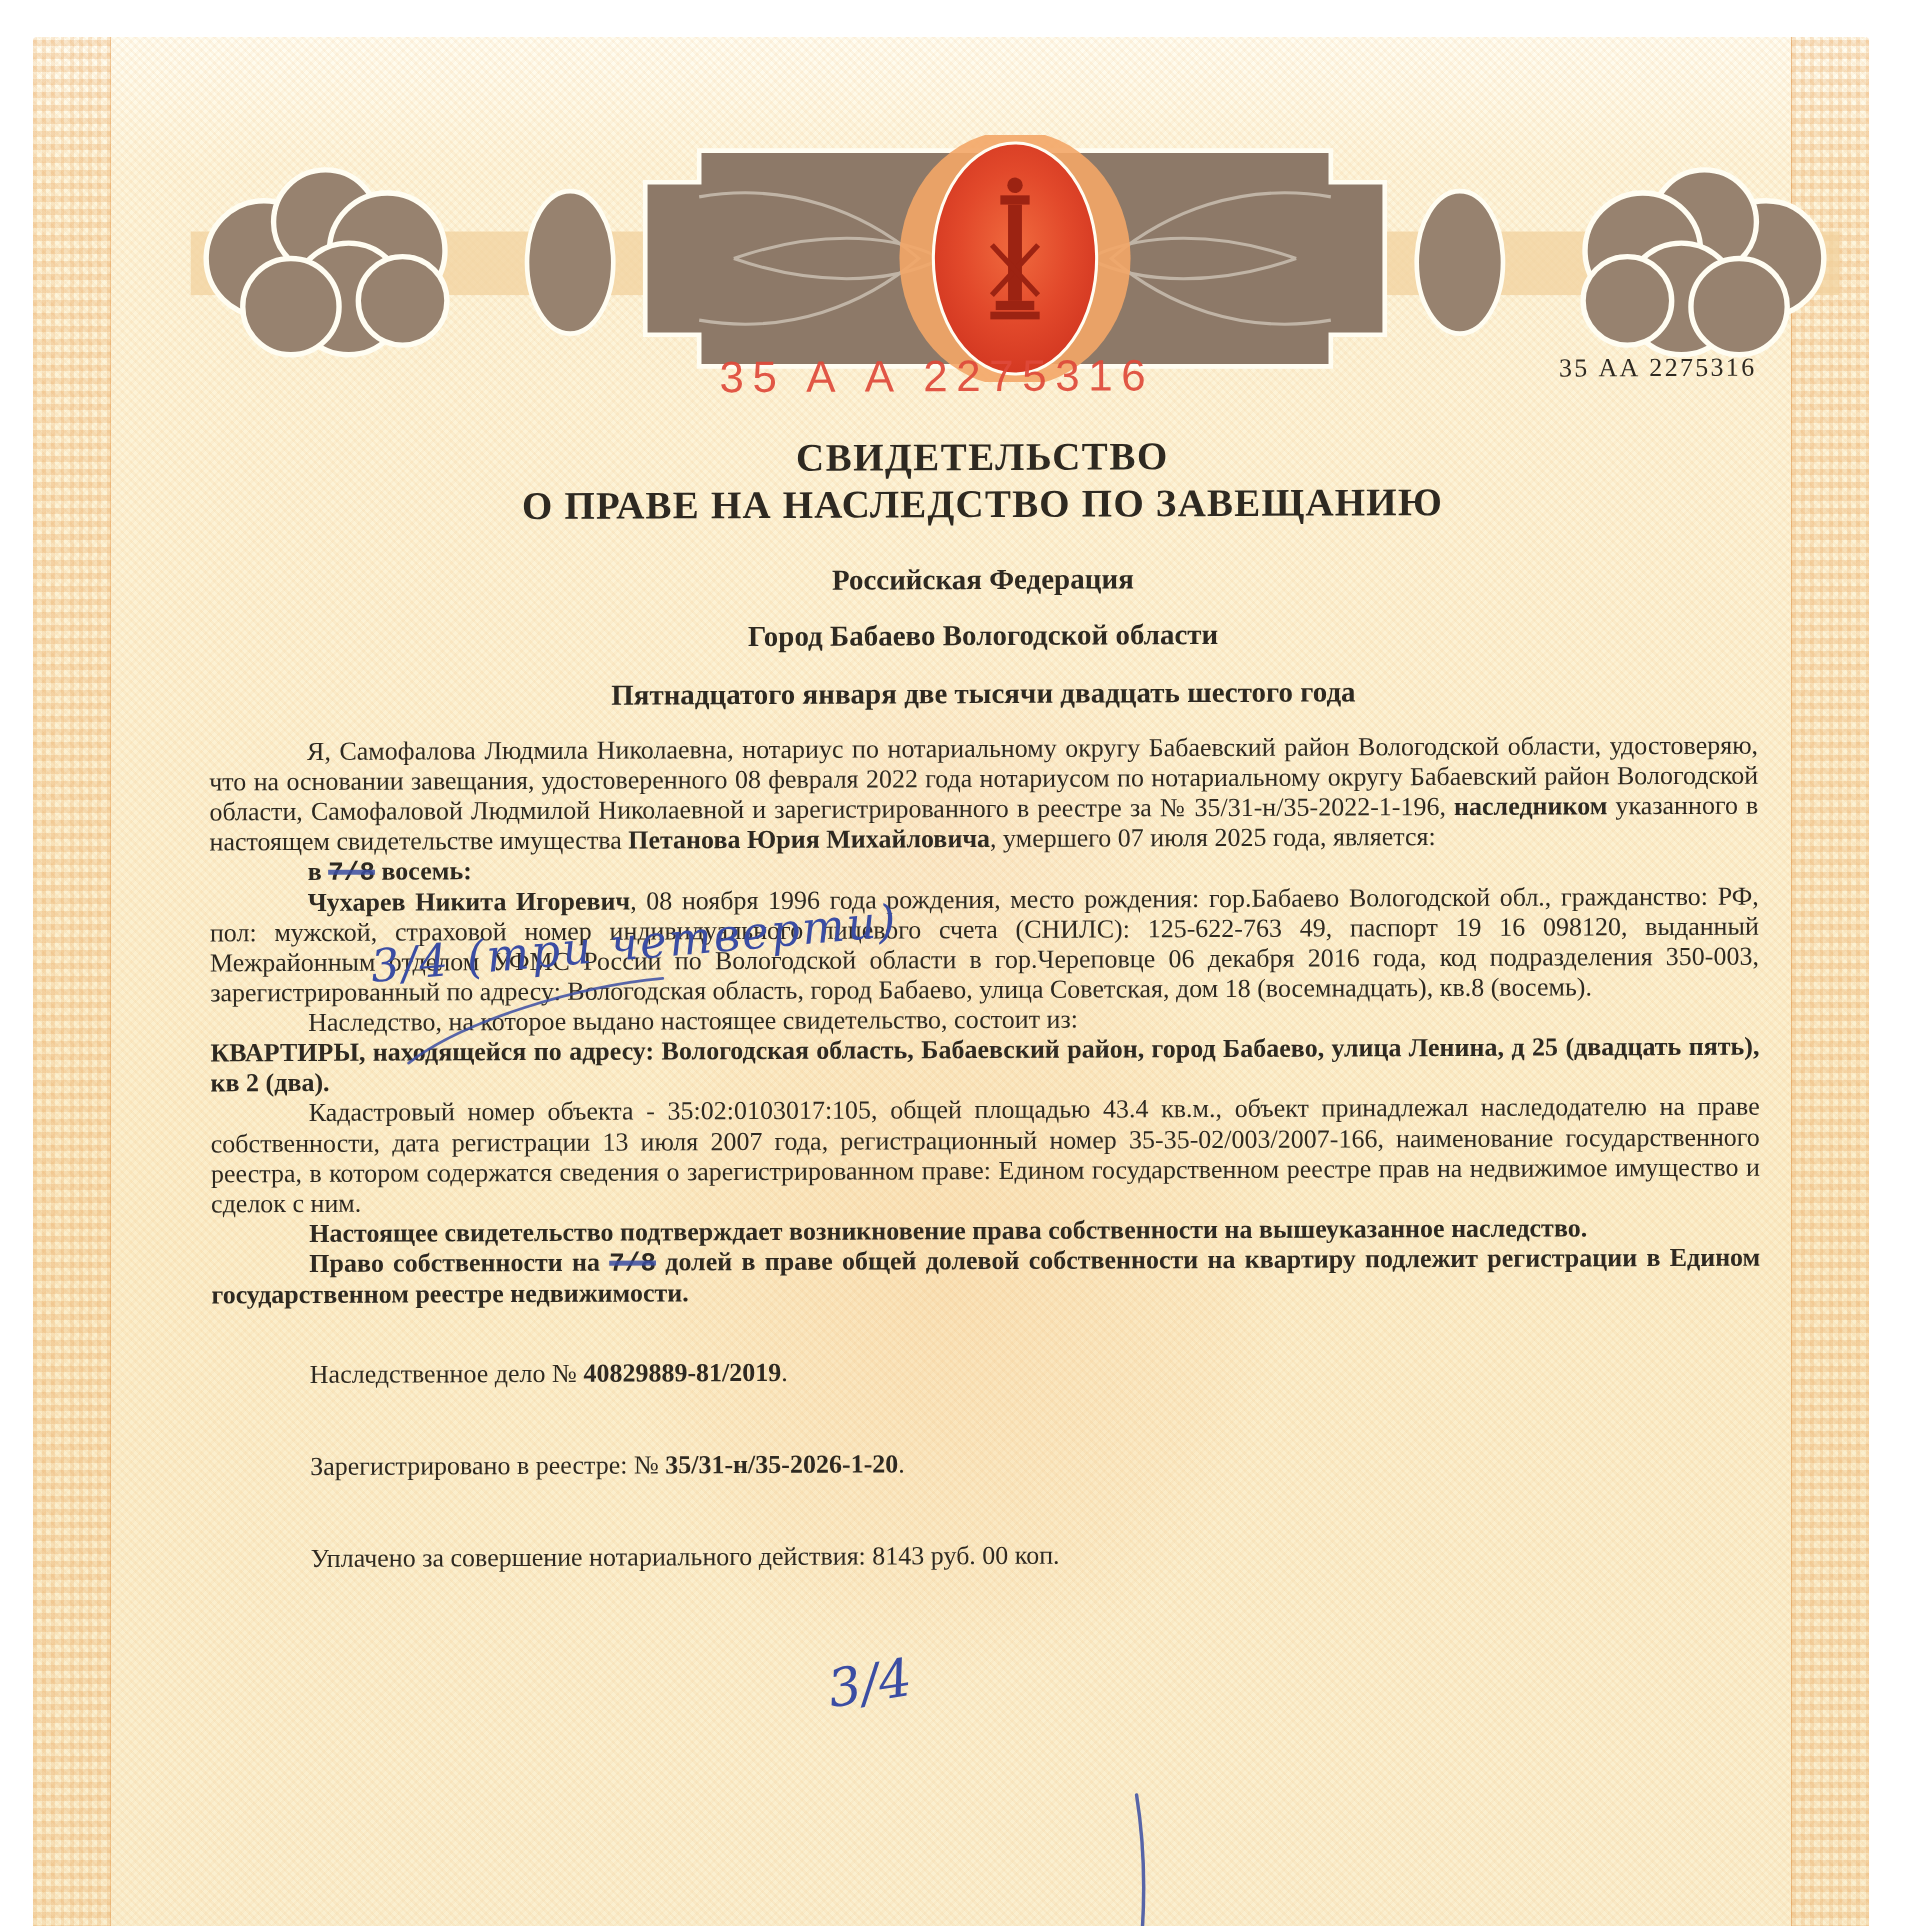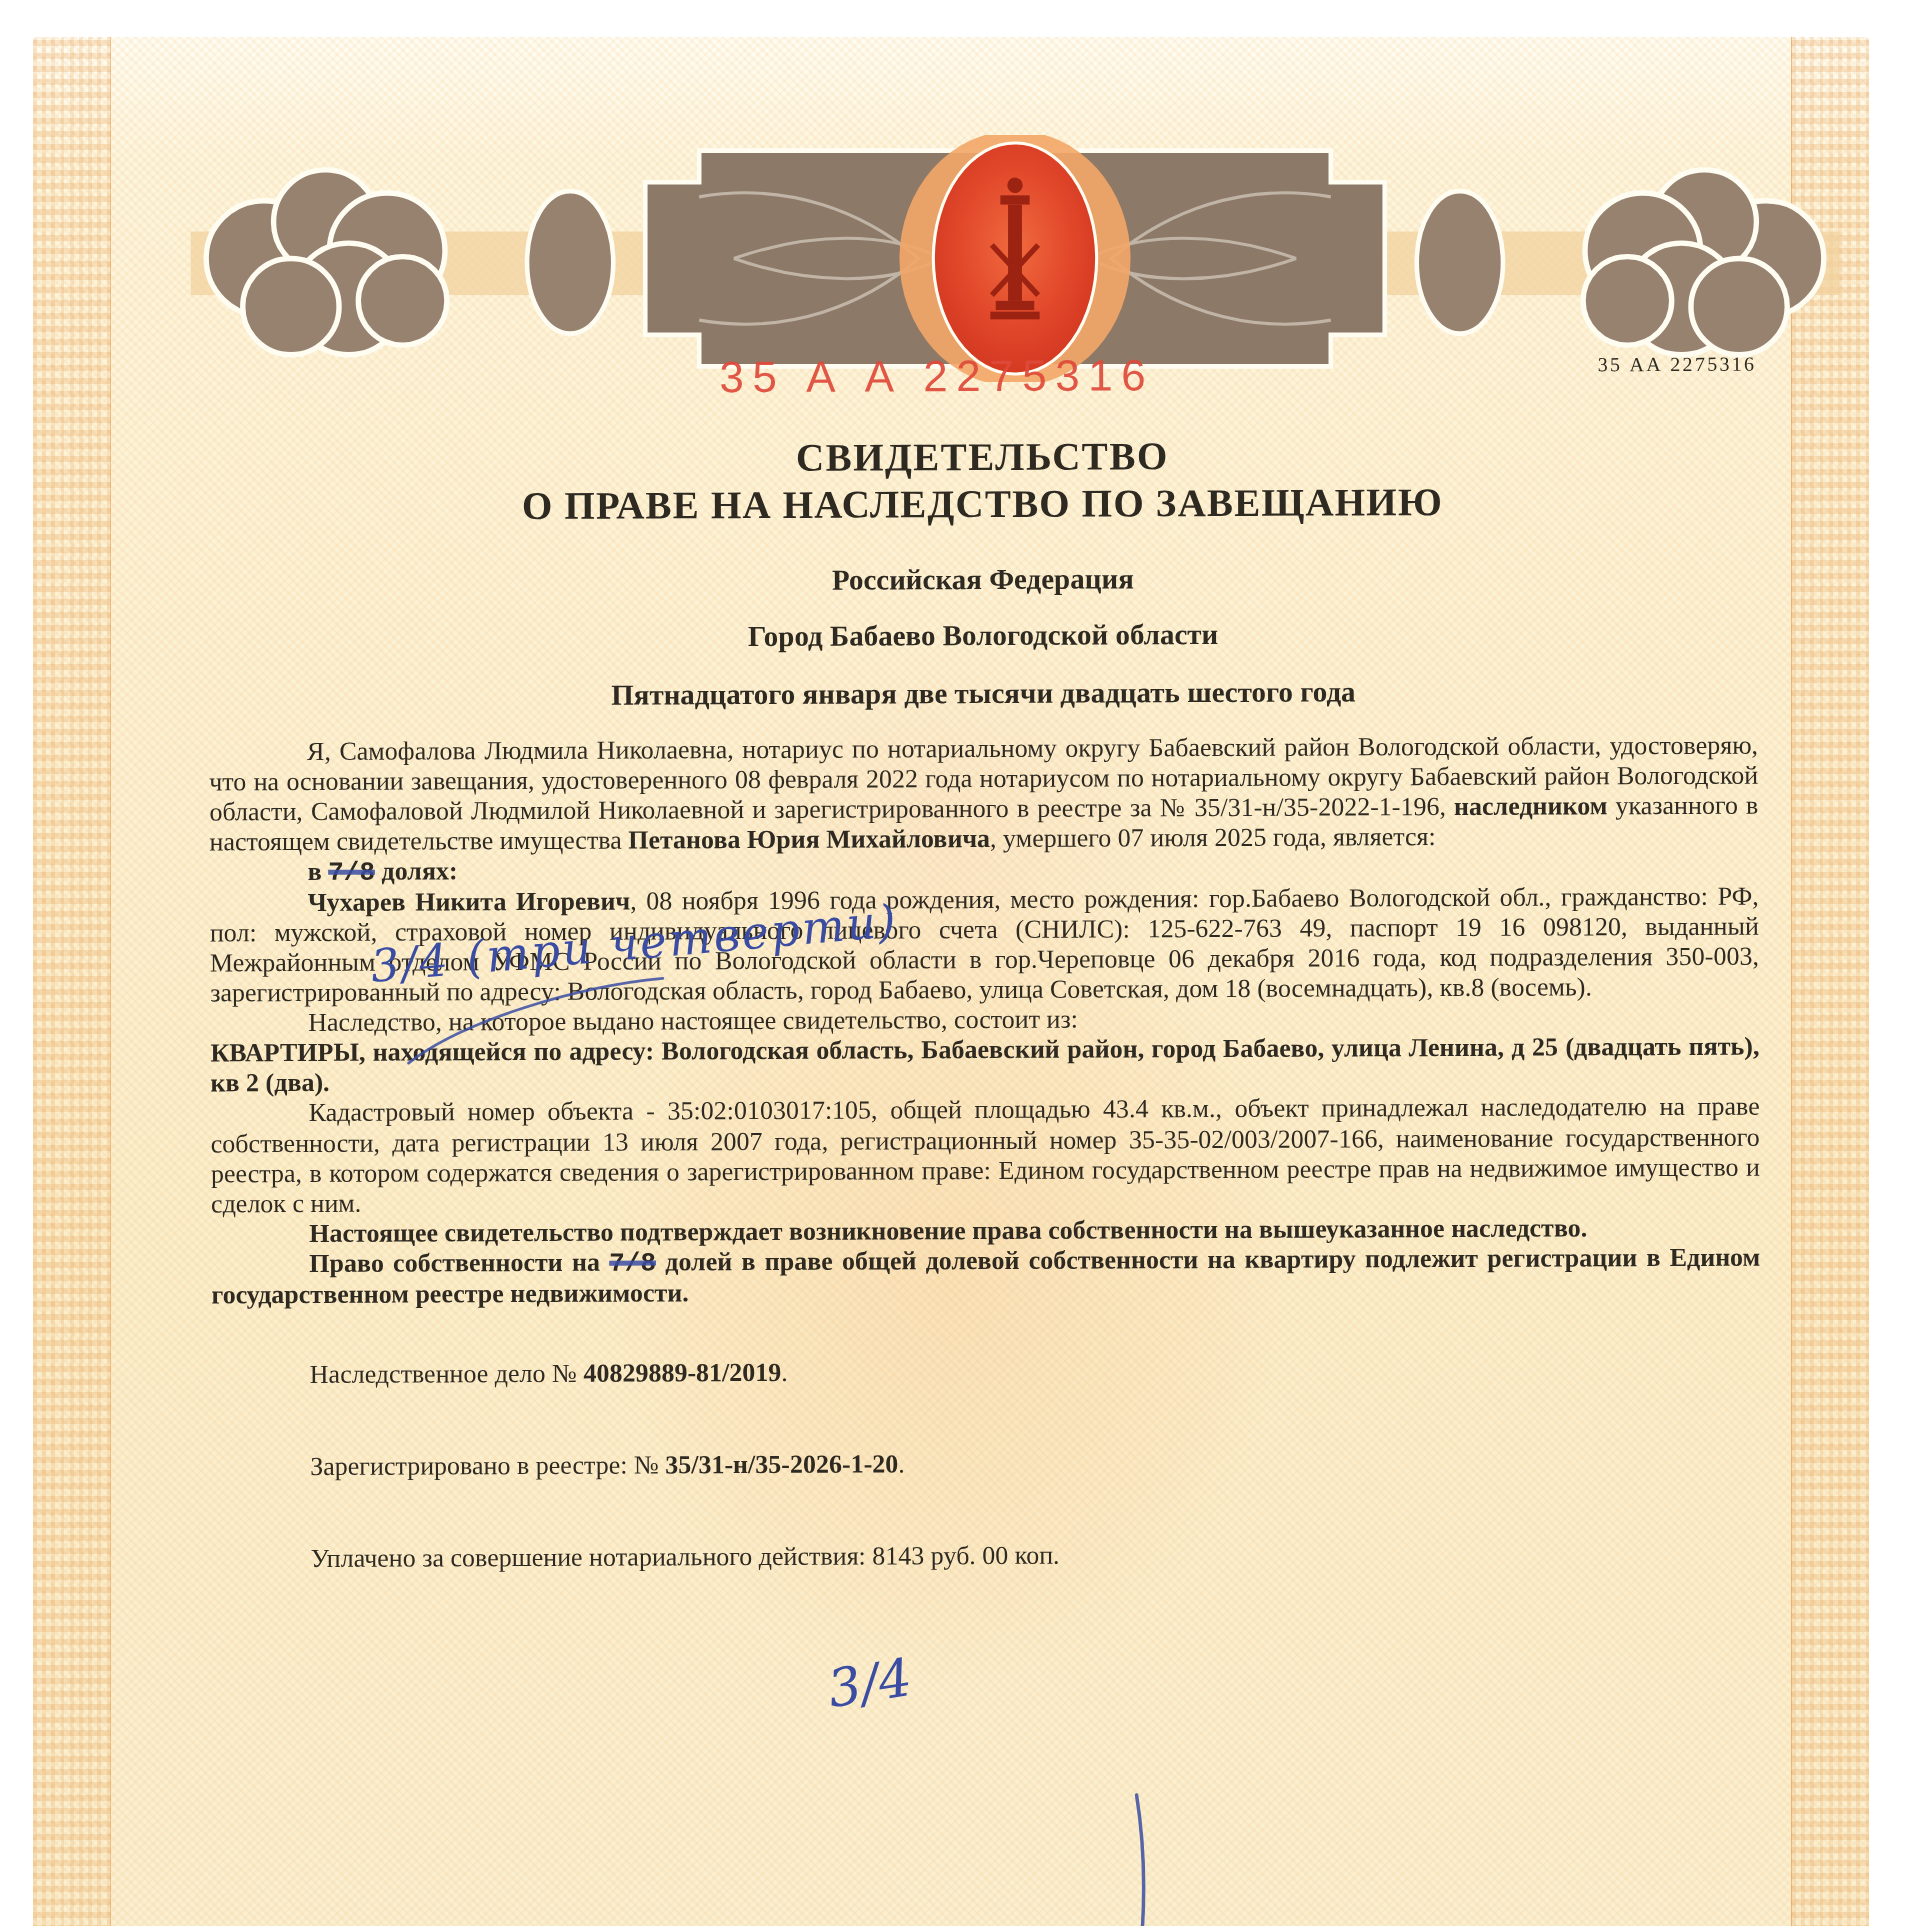--- a/index.html
+++ b/index.html
@@ -15,21 +15,21 @@
   .band{position:absolute;top:0;bottom:0;width:77px;pointer-events:none;
       background:repeating-linear-gradient(0deg, rgba(228,152,72,.22) 0 6.2px, rgba(228,152,72,0) 6.2px 13px),
                  repeating-linear-gradient(90deg, rgba(228,152,72,.18) 0 3.9px, rgba(228,152,72,0) 3.9px 9.2px);}
   .band.left{left:0;border-right:1.2px solid rgba(220,140,60,.35);}
   .band.right{right:0;border-left:1.2px solid rgba(220,140,60,.45);}
   .banner{position:absolute;left:100px;top:98px;width:1764px;height:247px;}
   .content{position:absolute;left:210px;top:351px;width:1549px;transform:rotate(-.25deg);}
   .serial-row{display:flex;align-items:flex-start;height:58px;}
   .serial-red{margin-left:512px;font-family:"Liberation Sans", sans-serif;font-weight:400;
       font-size:44px;letter-spacing:8.5px;color:#df4a3a;opacity:.92;white-space:nowrap;}
-  .serial-corner{margin-left:auto;font-size:20px;letter-spacing:2.3px;white-space:nowrap;padding-top:4.6px;}
+  .serial-corner{margin-left:auto;font-size:26px;letter-spacing:2.3px;white-space:nowrap;padding-top:4.6px;}
   h1.t1{margin:25px 0 0 0;text-align:center;font-size:39px;letter-spacing:1.5px;font-weight:bold;}
   h1.t2{margin:2.3px 0 0 0;text-align:center;font-size:39px;letter-spacing:1.2px;font-weight:bold;}
   h2.sub{text-align:center;font-weight:bold;font-size:29px;}
   h2.country{margin:37px 0 0 0;} h2.city{margin:23px 0 0 0;} h2.datew{margin:25px 0 0 0;}
   .para{margin:0;font-size:26px;line-height:1.155;text-align:justify;text-indent:98px;}
   .p1{margin-top:24px;} .b{font-weight:bold;}
   .pen{text-decoration:line-through;text-decoration-thickness:4.6px;text-decoration-color:rgba(59,77,163,.85);font-family:Liberation Mono, monospace;}
   .mt-case{margin-top:50px;} .mt-reg{margin-top:62px;} .mt-fee{margin-top:62px;}
   .hand{position:absolute;color:#3b4da3;font-family:"DejaVu Serif", serif;font-style:italic;font-weight:500;
         white-space:nowrap;pointer-events:none;}
@@ -100,21 +100,21 @@
       <span class="serial-corner">35 АА 2275316</span>
     </div>
     <h1 class="t1">СВИДЕТЕЛЬСТВО</h1>
     <h1 class="t2">О ПРАВЕ НА НАСЛЕДСТВО ПО ЗАВЕЩАНИЮ</h1>
     <h2 class="sub country">Российская Федерация</h2>
     <h2 class="sub city">Город Бабаево Вологодской области</h2>
     <h2 class="sub datew">Пятнадцатого января две тысячи двадцать шестого года</h2>
 
     <p class="para p1"><span>Я, Самофалова Людмила Николаевна, нотариус  по нотариальному округу Бабаевский район Вологодской области, удостоверяю, что на основании завещания, удостоверенного 08 февраля 2022 года нотариусом по нотариальному округу Бабаевский район Вологодской области, Самофаловой Людмилой Николаевной и зарегистрированного в реестре за № 35/31-н/35-2022-1-196, </span><span class="b">наследником</span><span> указанного в настоящем свидетельстве имущества </span><span class="b">Петанова Юрия Михайловича</span><span>, умершего 07 июля 2025 года, является:</span></p>
 
-    <p class="para b"><span>в </span><s class="pen">7/8</s><span> долях:</span></p>
+    <p class="para b"><span>в </span><s class="pen">7/8</s><span> восемь:</span></p>
 
     <p class="para"><span class="b">Чухарев Никита Игоревич</span><span>, 08 ноября 1996 года рождения, место рождения: гор.Бабаево Вологодской обл., гражданство: РФ, пол: мужской, страховой номер индивидуального лицевого счета (СНИЛС): 125-622-763 49, паспорт 19 16 098120, выданный Межрайонным отделом УФМС России по Вологодской области в гор.Череповце 06 декабря 2016 года, код подразделения 350-003, зарегистрированный по адресу: Вологодская область, город Бабаево, улица Советская, дом 18 (восемнадцать), кв.8 (восемь).</span></p>
 
     <p class="para">Наследство, на которое выдано настоящее свидетельство, состоит из:</p>
     <p class="para b" style="text-indent:0;">КВАРТИРЫ, находящейся по адресу:   Вологодская область, Бабаевский район, город Бабаево, улица Ленина, д 25 (двадцать пять), кв 2 (два).</p>
     <p class="para">Кадастровый номер объекта - 35:02:0103017:105, общей площадью 43.4 кв.м., объект принадлежал наследодателю на праве собственности, дата регистрации 13 июля 2007 года, регистрационный номер 35-35-02/003/2007-166, наименование государственного реестра, в котором содержатся сведения о зарегистрированном праве: Едином государственном реестре прав на недвижимое имущество и сделок с ним.</p>
     <p class="para b">Настоящее свидетельство подтверждает возникновение права собственности на вышеуказанное наследство.</p>
 
     <p class="para b"><span>Право собственности  на </span><s class="pen">7/8</s><span> долей в праве общей  долевой собственности на квартиру подлежит регистрации в Едином государственном реестре недвижимости.</span></p>
 

